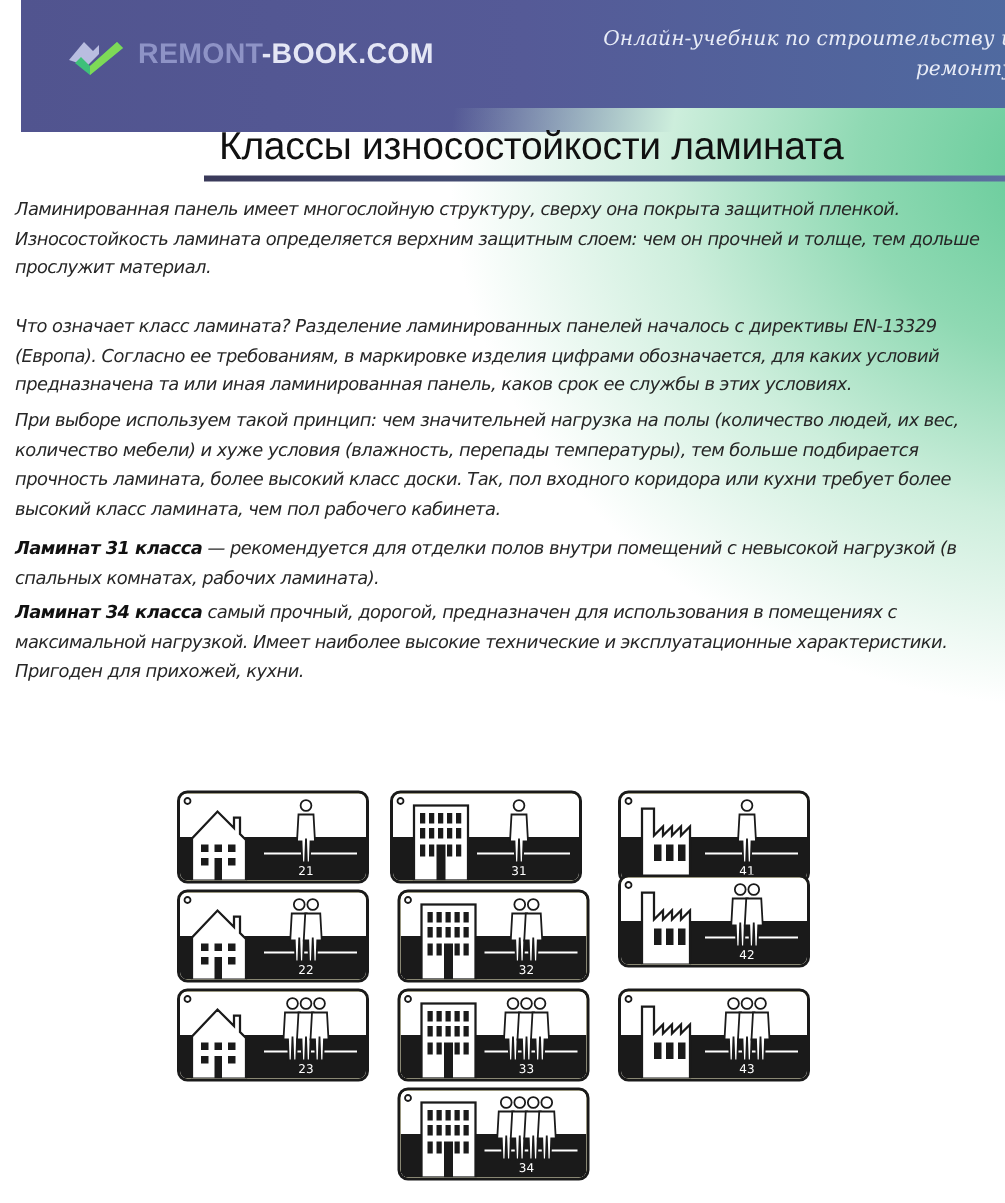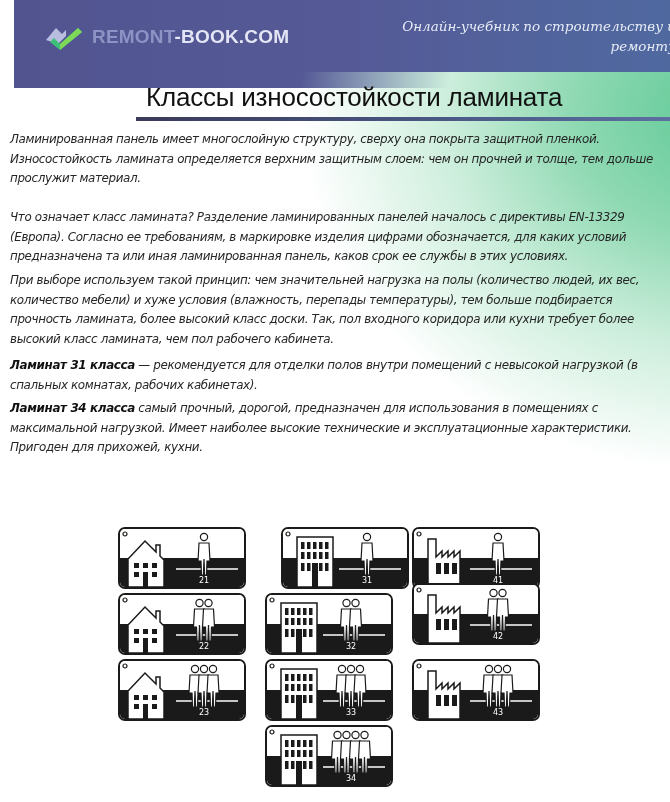--- a/index.html
+++ b/index.html
@@ -46,21 +46,21 @@
   <p>Ламинированная панель имеет многослойную структуру, сверху она покрыта защитной пленкой. Износостойкость ламината определяется верхним защитным слоем: чем он прочней и толще, тем дольше прослужит материал.</p>
 </div>
 <div class="text" style="top:204px;">
   <p>Что означает класс ламината? Разделение ламинированных панелей началось с директивы EN-13329 (Европа). Согласно ее требованиям, в маркировке изделия цифрами обозначается, для каких условий предназначена та или иная ламинированная панель, каков срок ее службы в этих условиях.</p>
 </div>
 <div class="text" style="top:267px;">
   <p>При выборе используем такой принцип: чем значительней нагрузка на полы (количество людей, их вес, количество мебели) и хуже условия (влажность, перепады температуры), тем больше подбирается прочность ламината, более высокий класс доски. Так, пол входного коридора или кухни требует более высокий класс ламината, чем пол рабочего кабинета.</p>
 </div>
 
 <div class="text" style="top:352px;">
-  <p><b>Ламинат 31 класса</b><span> — рекомендуется для отделки полов внутри помещений с невысокой нагрузкой (в спальных комнатах, рабочих кабинетах).</span></p>
+  <p><b>Ламинат 31 класса</b><span> — рекомендуется для отделки полов внутри помещений с невысокой нагрузкой (в спальных комнатах, рабочих ламината).</span></p>
   <p><b>Ламинат 34 класса</b><span> самый прочный, дорогой, предназначен для использования в помещениях с максимальной нагрузкой. Имеет наиболее высокие технические и эксплуатационные характеристики. Пригоден для прихожей, кухни.</span></p>
 </div>
 
 <div class="grid" id="icon-grid">
     <div class="card" style="left: 0px; top: 0px;">
       <svg width="124" height="58" viewBox="0 0 124 58">
         <rect x="0" y="0" width="124" height="58" fill="#fff"></rect>
         <rect x="0" y="29" width="124" height="29" fill="#1a1a1a"></rect>
         <circle cx="5" cy="5" r="2" fill="none" stroke="#1a1a1a" stroke-width="1.2"></circle>
         <polygon points="8,58 8,30 25,12 36,23 36,16 40,16 40,27 44,31 44,58" fill="#fff" stroke="#1a1a1a" stroke-width="1.5"></polygon>
@@ -71,21 +71,21 @@
         <rect x="32" y="43" width="5" height="5" fill="#1a1a1a"></rect>
         <rect x="23" y="43" width="5" height="15" fill="#1a1a1a"></rect>
         <line x1="56" y1="40" x2="118" y2="40" stroke="#fff" stroke-width="1.4"></line>
         <g stroke="#1a1a1a" stroke-width="1.2" fill="#fff">
           <circle cx="84" cy="8" r="3.6"></circle>
           <path d="M78,32 L79,14 L89,14 L90,32 L87,32 L86.5,46 L84.6,46 L84,30 L83.4,46 L81.5,46 L81,32 Z"></path>
         </g>
         <text x="84" y="54" fill="#fff" font-size="8" font-family="DejaVu Sans, sans-serif" text-anchor="middle">21</text>
       </svg>
     </div>
-    <div class="card" style="left: 163px; top: 0px;">
+    <div class="card" style="left: 142px; top: 0px;">
       <svg width="124" height="58" viewBox="0 0 124 58">
         <rect x="0" y="0" width="124" height="58" fill="#fff"></rect>
         <rect x="0" y="29" width="124" height="29" fill="#1a1a1a"></rect>
         <circle cx="5" cy="5" r="2" fill="none" stroke="#1a1a1a" stroke-width="1.2"></circle>
         <rect x="14" y="8" width="36" height="50" fill="#fff" stroke="#1a1a1a" stroke-width="1.5"></rect>
         <rect x="18" y="13" width="3.5" height="7" fill="#1a1a1a"></rect>
         <rect x="24" y="13" width="3.5" height="7" fill="#1a1a1a"></rect>
         <rect x="30" y="13" width="3.5" height="7" fill="#1a1a1a"></rect>
         <rect x="36" y="13" width="3.5" height="7" fill="#1a1a1a"></rect>
         <rect x="42" y="13" width="3.5" height="7" fill="#1a1a1a"></rect>

